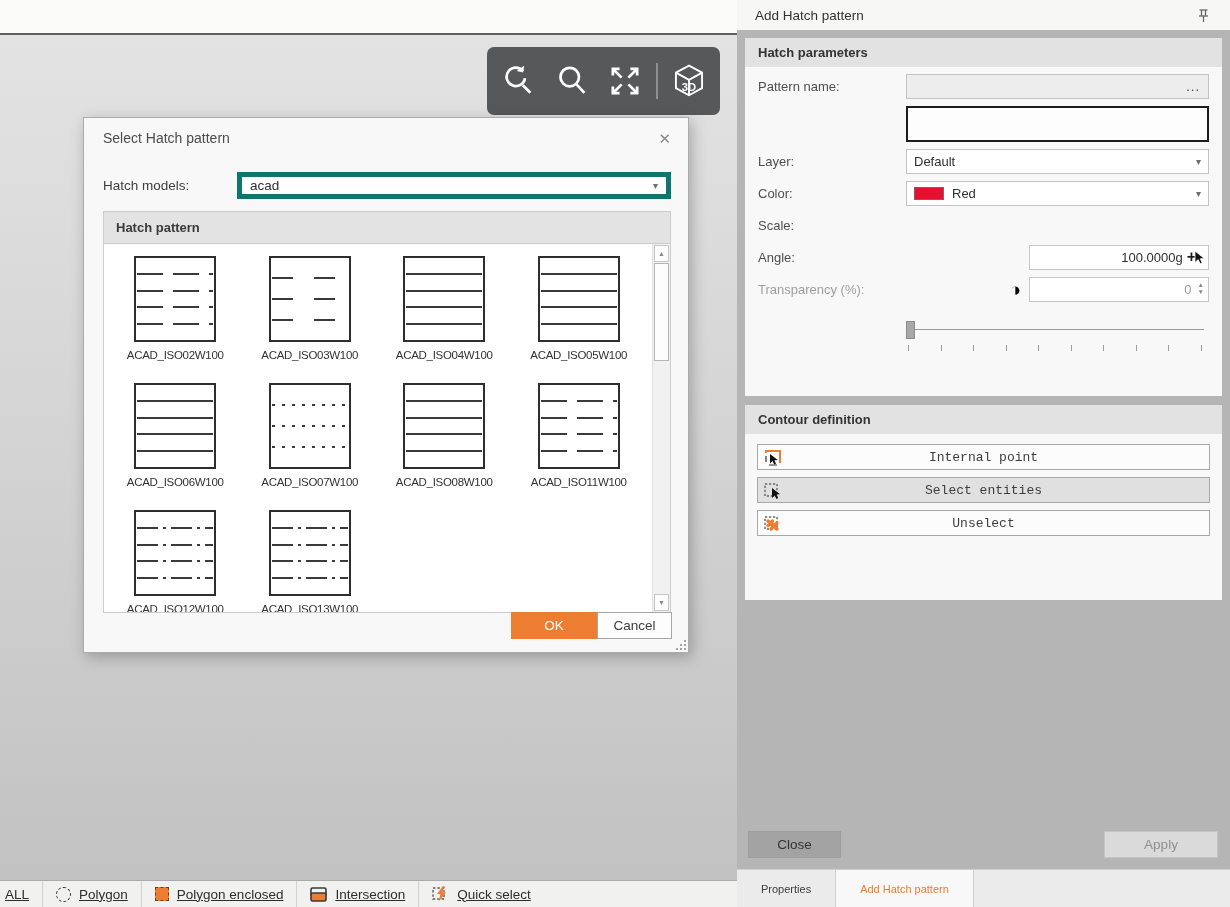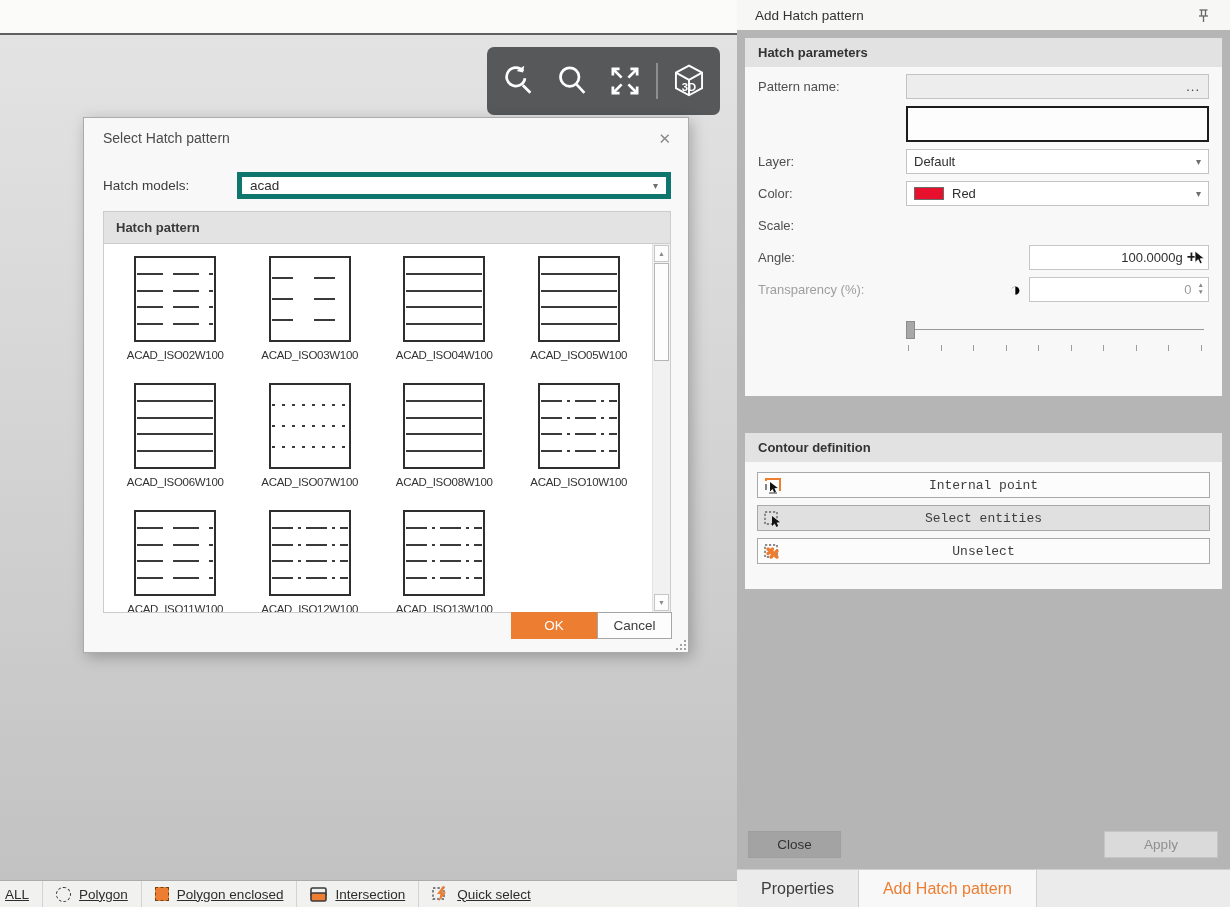--- a/index.html
+++ b/index.html
@@ -69,21 +69,21 @@
   .icon-polyenc { width:14px; height:14px; background:var(--accent,#ED7D31); border:1.6px dashed #6b4516; }
   .icon-wrap { display:flex; align-items:center; }
 
   
   #panel { position:absolute; left:737px; top:0; width:493px; height:907px; background:#b5b5b5; }
   .panel-header { height:30px; background:#f7f7f6; display:flex; align-items:center; justify-content:space-between;
     padding:0 20px 0 18px; font-size:13.5px; color:#333; }
   .pin { cursor:pointer; display:flex; }
   .card { position:absolute; left:8px; right:8px; background:#f8f8f8; }
   #card-params { top:38px; height:358px; }
-  #card-contour { top:405px; height:156px;margin-top:28px; }
+  #card-contour { top:405px; height:195px; }
   .card-header { background:#e2e2e2; font-weight:bold; font-size:13px; color:#333; padding:7px 13px; }
   .prow { display:flex; align-items:center; margin:6px 13px 0 13px; height:26px; }
   .plabel { flex:0 0 148px; font-size:13px; color:#4f4f4f; }
   .plabel.disabled { color:#9e9e9e; }
   .field-wide { flex:1; height:25px; display:flex; align-items:center; border:1px solid #c3c3c3; background:#fff; }
   .field-wide.readonly { background:#ededed; }
   .field-wide input { flex:1; border:none; outline:none; background:transparent; font-size:13px; color:#2f2f2f;
     font-family:inherit; padding:0 7px; min-width:0; }
   .dots-btn { padding:0 8px; color:#444; font-size:13px; letter-spacing:1px; cursor:pointer; }
   .preview-row { margin:7px 13px 2px 161px; }
@@ -108,21 +108,21 @@
   .cbtns { padding:10px 12px 0 12px; display:flex; flex-direction:column; gap:7px; }
   .cbtn { position:relative; height:26px; border:1px solid #a9a9a9; background:#fcfcfc; display:flex;
     align-items:center; justify-content:center; font-size:13px; color:#3d3d3d; cursor:pointer;font-family:Liberation Mono, monospace; }
   .cbtn.pressed { background:#e0e0e0; }
   .cbtn .cicon { position:absolute; left:4px; top:2px; width:22px; height:22px; display:flex; align-items:center; justify-content:center; }
   .btn-close { position:absolute; left:11px; bottom:49px; width:93px; height:27px; background:#a3a3a3;
     border:1px solid #9f9f9f; font-size:13.5px; color:#333; display:flex; align-items:center; justify-content:center; cursor:pointer; }
   .btn-apply { position:absolute; right:12px; bottom:49px; width:114px; height:27px; background:#dadada;
     border:1px solid #c5c5c5; font-size:13.5px; color:#8f8f8f; display:flex; align-items:center; justify-content:center; cursor:pointer; }
   .tabbar { position:absolute; left:0; right:0; bottom:0; height:38px; background:#ebebeb;
-    border-top:1px solid #cfcfcf; display:flex; font-size:16px; }
+    border-top:1px solid #cfcfcf; display:flex; font-size:11px; }
   .tab { display:flex; align-items:center; justify-content:center; padding:0 24px; color:#3d3d3d; cursor:pointer; }
   .tab.active { background:#f8f8f8; border-left:1px solid #cfcfcf; border-right:1px solid #cfcfcf;
     color:var(--accent,#ED7D31); }
 </style>
 </head>
 <body>
 
 <div id="app">
 
   <div id="top-strip"></div>
@@ -234,29 +234,20 @@
                 <div class="pat-label">ACAD_ISO07W100</div>
               </div>
               <div class="cell">
                 <div class="swatch">
                   <div class="pline solid"></div>
                   <div class="pline solid"></div>
                   <div class="pline solid"></div>
                   <div class="pline solid"></div>
                 </div>
                 <div class="pat-label">ACAD_ISO08W100</div>
-              </div>
-              <div class="cell">
-                <div class="swatch">
-                  <div class="pline dashdot"></div>
-                  <div class="pline dashdot"></div>
-                  <div class="pline dashdot"></div>
-                  <div class="pline dashdot"></div>
-                </div>
-                <div class="pat-label">ACAD_ISO10W100</div>
               </div>
               <div class="cell">
                 <div class="swatch">
                   <div class="pline dash"></div>
                   <div class="pline dash"></div>
                   <div class="pline dash"></div>
                   <div class="pline dash"></div>
                 </div>
                 <div class="pat-label">ACAD_ISO11W100</div>
               </div>

